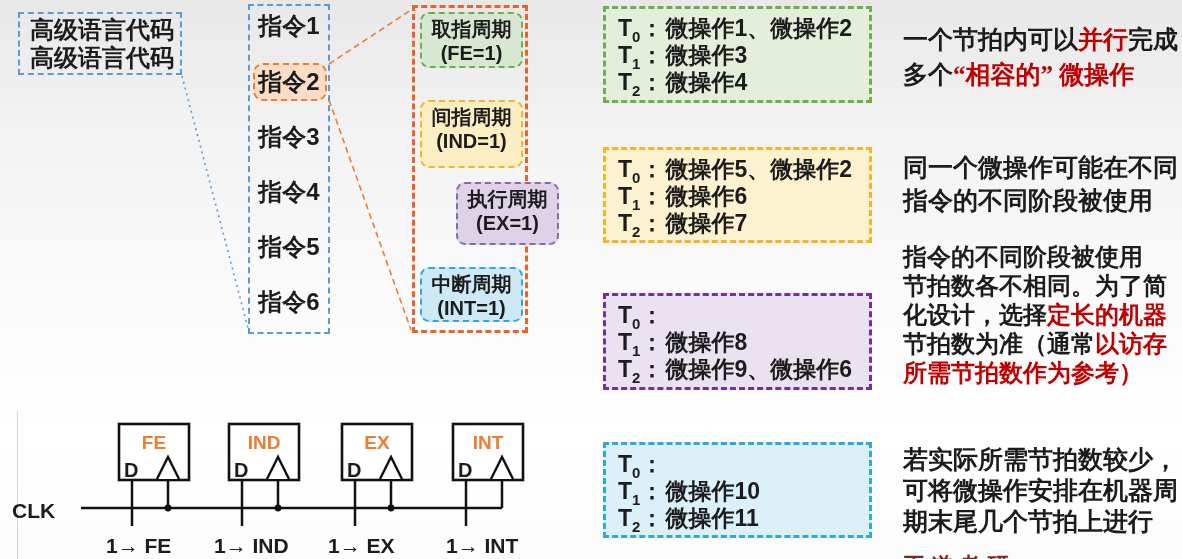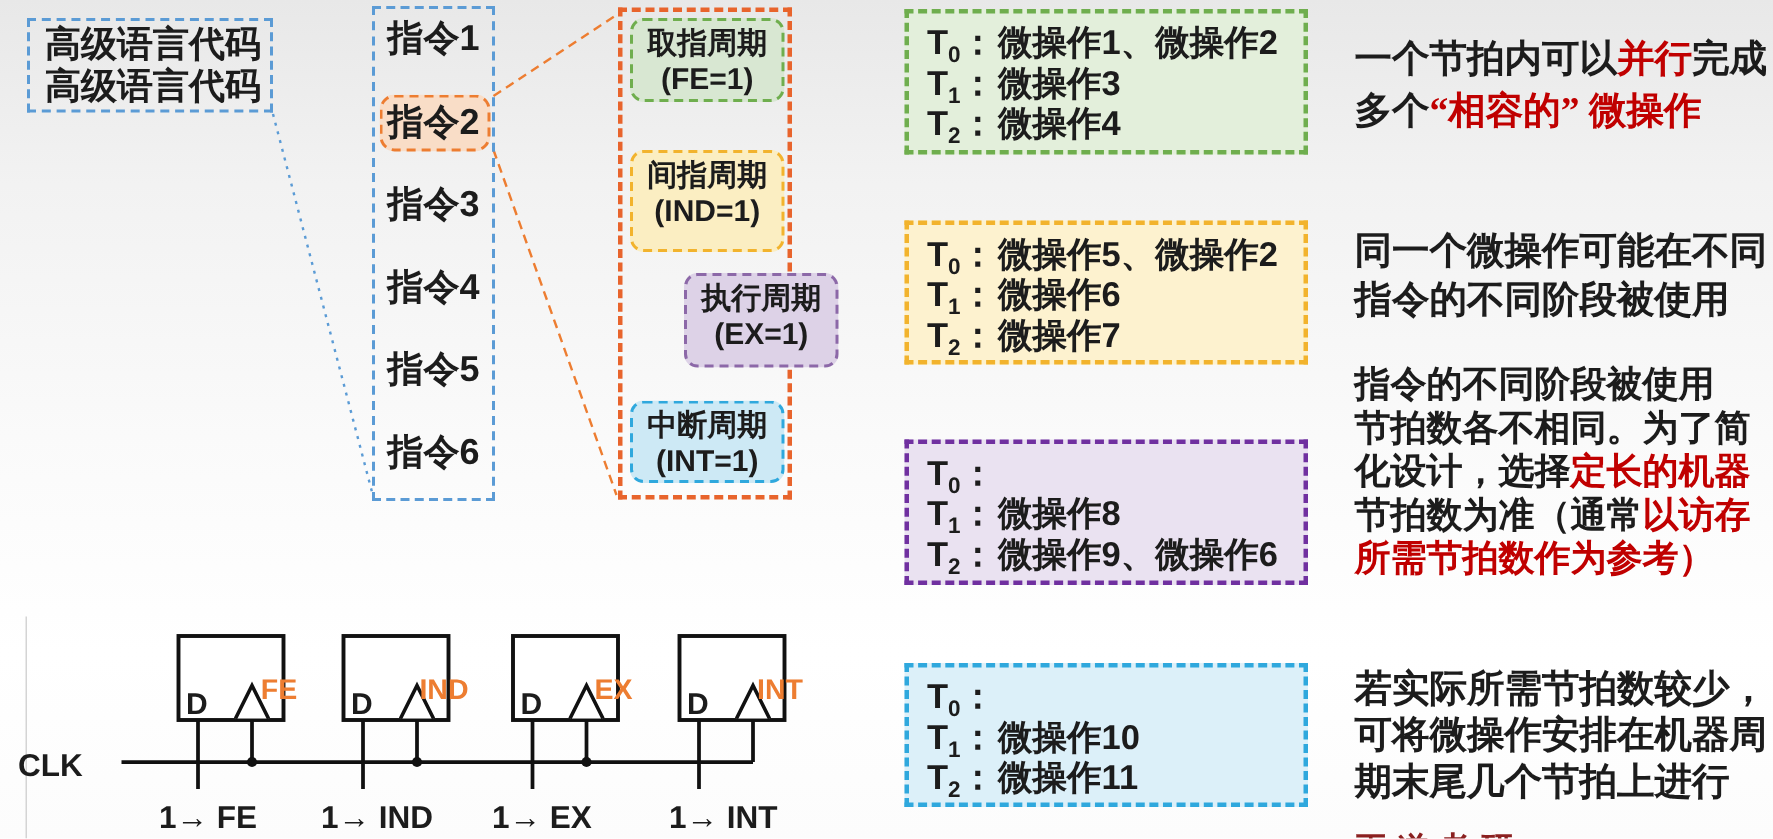--- a/index.html
+++ b/index.html
@@ -35,21 +35,21 @@
   .tops{margin-left:2px;}
   
   .note{font-family:"Liberation Serif","DejaVu Serif",serif;font-weight:700;}
   .note-line{white-space:nowrap;}
   .red{color:var(--c-red,#c00000);}
   .note-0{left:903px;top:22px;font-size:25px;}   .note-0 .note-line{line-height:35px;}
   .note-1{left:903px;top:151px;font-size:25px;}  .note-1 .note-line{line-height:33px;}
   .note-2{left:903px;top:243px;font-size:24px;}  .note-2 .note-line{line-height:29px;}
   .note-3{left:903px;top:444px;font-size:25px;}  .note-3 .note-line{line-height:31px;}
   
-  .ff-name{top:450px;width:70px;text-align:center;font-size:19px;font-weight:700;color:var(--c-orange,#ed7d31);margin-left:32px;}
+  .ff-name{top:432px;width:70px;text-align:center;font-size:19px;font-weight:700;color:var(--c-orange,#ed7d31);}
   .ff-d{top:459px;font-size:20px;font-weight:700;}
   .ff-set{top:534px;font-size:21px;font-weight:700;white-space:nowrap;}
   .clk-label{left:12px;top:499px;font-size:21px;font-weight:700;}
   .edge-line{left:17px;top:411px;width:1px;height:148px;background:#d4d4d4;}
   .watermark{left:903px;top:551px;width:279px;font-size:22px;font-weight:700;color:var(--c-wm,#8b2020);letter-spacing:6px;white-space:nowrap;}
   svg.overlay{position:absolute;left:0;top:0;z-index:1;}
   .txt{z-index:2;}
   .blue-conn{stroke:var(--c-blue,#5b9bd5);stroke-width:1.6;stroke-dasharray:2 4;fill:none;}
   .orange-conn{stroke:var(--c-orange,#ed7d31);stroke-width:1.6;stroke-dasharray:6 4;fill:none;}
   .wire{stroke:#111;stroke-width:2.5;fill:none;}

